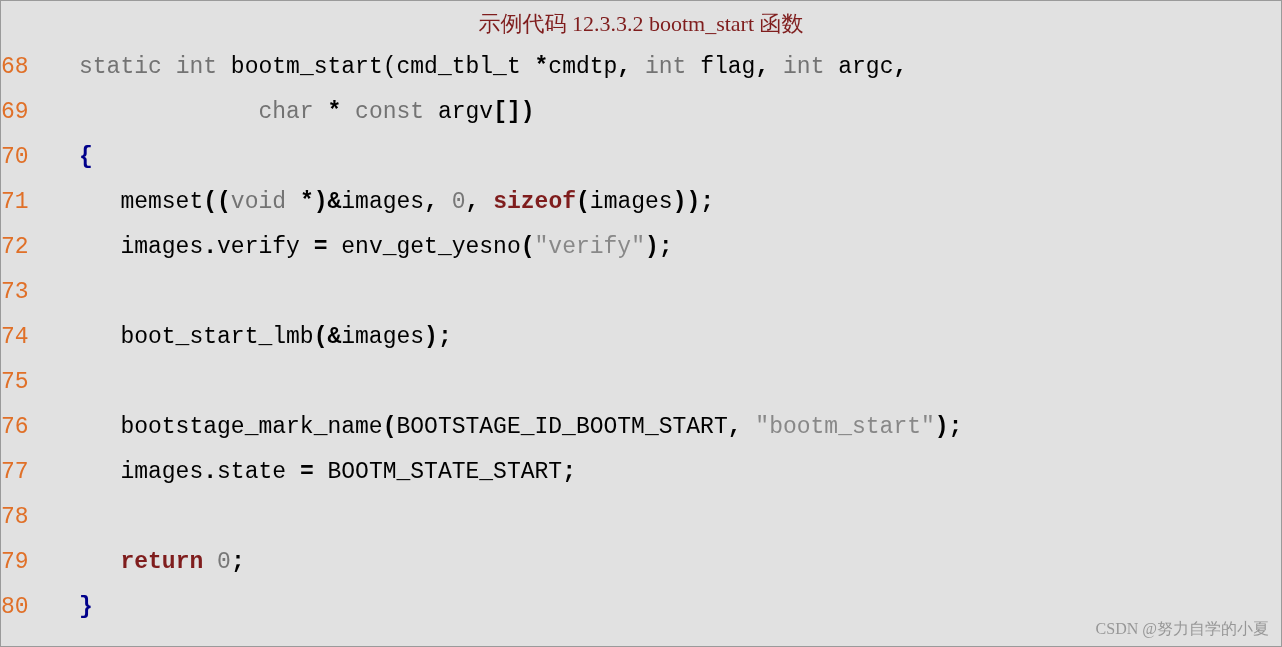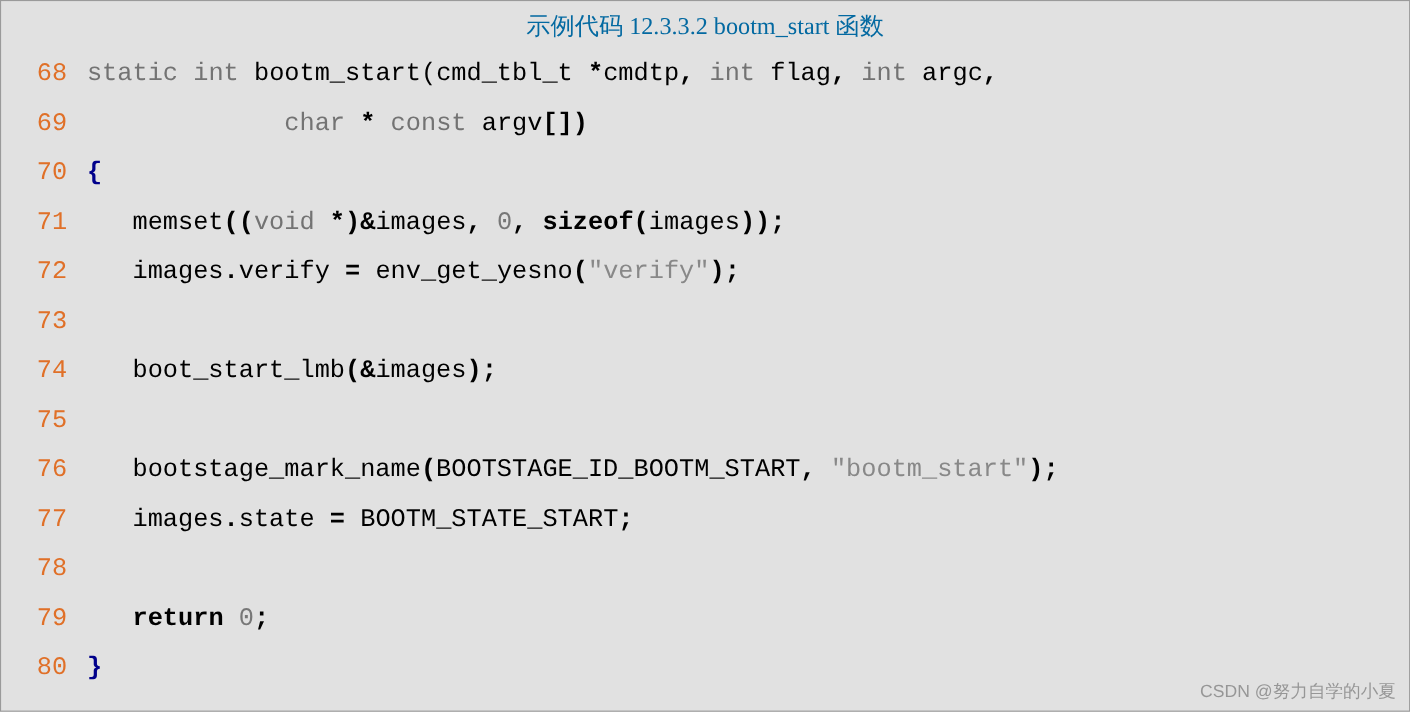--- a/index.html
+++ b/index.html
@@ -8,56 +8,56 @@
     background: #e1e1e1;
     font-family: "Courier New", Consolas, monospace;
     width: 1282px;
     height: 647px;
     position: relative;
     box-sizing: border-box;
     border: 1px solid #9a9a9a;
   }
   .title {
     text-align: center;
-    color: #0369a1;
+    color: #7f1d1d;
     font-family: "SimSun", "Times New Roman", serif;
     font-size: 22px;
     padding-top: 8px;
     padding-bottom: 6px;
   }
   .code {
     font-size: 23px;
     line-height: 45px;
     white-space: pre;
   }
   .row {
     display: flex;
   }
   .ln {
     color: #e07028;
     width: 60px;
-    text-align: right;
+    text-align: left;
     padding-right: 18px;
     flex-shrink: 0;
   }
   .src {
     color: #000;
   }
   .kw-type  { color: #737373; }        
-  .kw-bold  { color: #000000; font-weight: bold; }
+  .kw-bold  { color: #7f1d1d; font-weight: bold; }
   .op-bold  { color: #000; font-weight: bold; }
   .brace    { color: #00008b; font-weight: bold; }
   .num      { color: #777; }
   .str      { color: #888; }
   .watermark {
     position: absolute;
     right: 12px;
     bottom: 6px;
     color: rgba(90,90,90,0.55);
-    font-family: Liberation Sans, sans-serif;
+    font-family: Liberation Serif, serif;
     font-size: 16px;
   }
 </style>
 </head>
 <body>
 
 <div class="title">示例代码 12.3.3.2 bootm_start 函数</div>
 
 <div class="code" id="code-block"><div class="row"><span class="ln">68</span><span class="src"><span class="kw-type">static</span><span> </span><span class="kw-type">int</span><span> bootm_start(cmd_tbl_t </span><span class="op-bold">*</span><span>cmdtp</span><span class="op-bold">,</span><span> </span><span class="kw-type">int</span><span> flag</span><span class="op-bold">,</span><span> </span><span class="kw-type">int</span><span> argc</span><span class="op-bold">,</span></span></div><div class="row"><span class="ln">69</span><span class="src"><span>             </span><span class="kw-type">char</span><span> </span><span class="op-bold">*</span><span> </span><span class="kw-type">const</span><span> argv</span><span class="op-bold">[])</span></span></div><div class="row"><span class="ln">70</span><span class="src"><span class="brace">{</span></span></div><div class="row"><span class="ln">71</span><span class="src"><span>   memset</span><span class="op-bold">((</span><span class="kw-type">void</span><span> </span><span class="op-bold">*)&amp;</span><span>images</span><span class="op-bold">,</span><span> </span><span class="num">0</span><span class="op-bold">,</span><span> </span><span class="kw-bold">sizeof</span><span class="op-bold">(</span><span>images</span><span class="op-bold">));</span></span></div><div class="row"><span class="ln">72</span><span class="src"><span>   images</span><span class="op-bold">.</span><span>verify </span><span class="op-bold">=</span><span> env_get_yesno</span><span class="op-bold">(</span><span class="str">"verify"</span><span class="op-bold">);</span></span></div><div class="row"><span class="ln">73</span><span class="src"><span></span></span></div><div class="row"><span class="ln">74</span><span class="src"><span>   boot_start_lmb</span><span class="op-bold">(&amp;</span><span>images</span><span class="op-bold">);</span></span></div><div class="row"><span class="ln">75</span><span class="src"><span></span></span></div><div class="row"><span class="ln">76</span><span class="src"><span>   bootstage_mark_name</span><span class="op-bold">(</span><span>BOOTSTAGE_ID_BOOTM_START</span><span class="op-bold">,</span><span> </span><span class="str">"bootm_start"</span><span class="op-bold">);</span></span></div><div class="row"><span class="ln">77</span><span class="src"><span>   images</span><span class="op-bold">.</span><span>state </span><span class="op-bold">=</span><span> BOOTM_STATE_START</span><span class="op-bold">;</span></span></div><div class="row"><span class="ln">78</span><span class="src"><span></span></span></div><div class="row"><span class="ln">79</span><span class="src"><span>   </span><span class="kw-bold">return</span><span> </span><span class="num">0</span><span class="op-bold">;</span></span></div><div class="row"><span class="ln">80</span><span class="src"><span class="brace">}</span></span></div></div>
 

